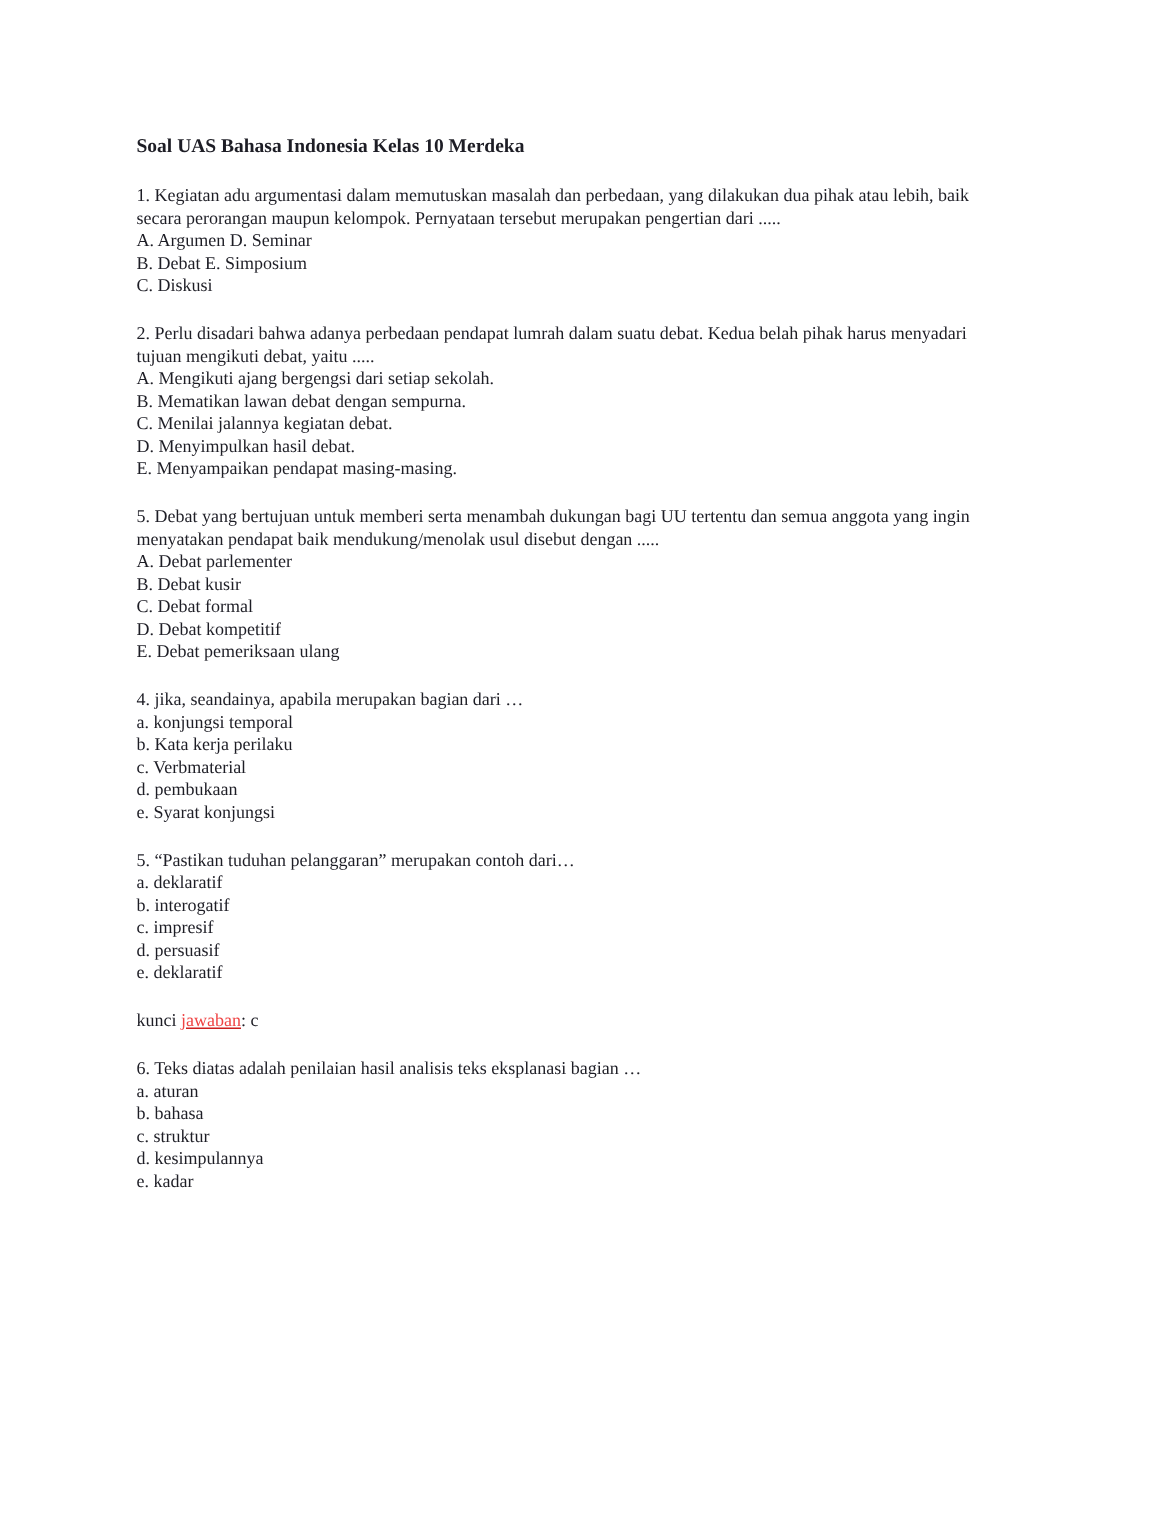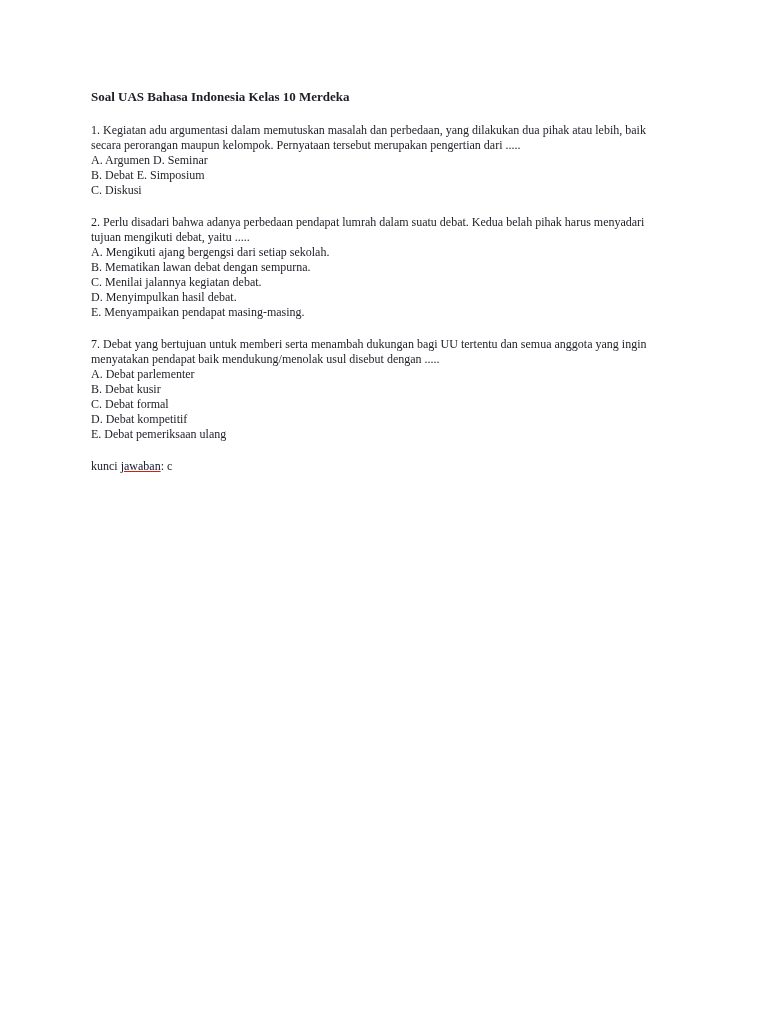--- a/index.html
+++ b/index.html
@@ -29,21 +29,21 @@
     margin: 0 0 19px 0;
   }
   .q-block {
     white-space: pre-line;
     margin: 12px 0 17px 0;
   }
   .answer-key {
     margin: 0 0 17px 0;
   }
   .answer-link {
-    color: #0f172a;
+    color: #ef4444;
     text-decoration: underline;
     text-decoration-color: #cc2020;
     cursor: pointer;
   }
 </style>
 </head>
 <body>
 
 <div class="page">
 
@@ -56,27 +56,45 @@
 C. Diskusi</div>
 
   <div class="q-block">2. Perlu disadari bahwa adanya perbedaan pendapat lumrah dalam suatu debat. Kedua belah pihak harus menyadari
 tujuan mengikuti debat, yaitu .....
 A. Mengikuti ajang bergengsi dari setiap sekolah.
 B. Mematikan lawan debat dengan sempurna.
 C. Menilai jalannya kegiatan debat.
 D. Menyimpulkan hasil debat.
 E. Menyampaikan pendapat masing-masing.</div>
 
-  <div class="q-block">7. Debat yang bertujuan untuk memberi serta menambah dukungan bagi UU tertentu dan semua anggota yang ingin
+  <div class="q-block">5. Debat yang bertujuan untuk memberi serta menambah dukungan bagi UU tertentu dan semua anggota yang ingin
 menyatakan pendapat baik mendukung/menolak usul disebut dengan .....
 A. Debat parlementer
 B. Debat kusir
 C. Debat formal
 D. Debat kompetitif
 E. Debat pemeriksaan ulang</div>
 
+  <div class="q-block">4. jika, seandainya, apabila merupakan bagian dari …
+a. konjungsi temporal
+b. Kata kerja perilaku
+c. Verbmaterial
+d. pembukaan
+e. Syarat konjungsi</div>
 
+  <div class="q-block">5. “Pastikan tuduhan pelanggaran” merupakan contoh dari…
+a. deklaratif
+b. interogatif
+c. impresif
+d. persuasif
+e. deklaratif</div>
 
   <div class="answer-key"><span>kunci </span><span class="answer-link">jawaban</span><span>: c</span></div>
 
+  <div class="q-block">6. Teks diatas adalah penilaian hasil analisis teks eksplanasi bagian …
+a. aturan
+b. bahasa
+c. struktur
+d. kesimpulannya
+e. kadar</div>
 
 
 </div>
 
 </body></html>

